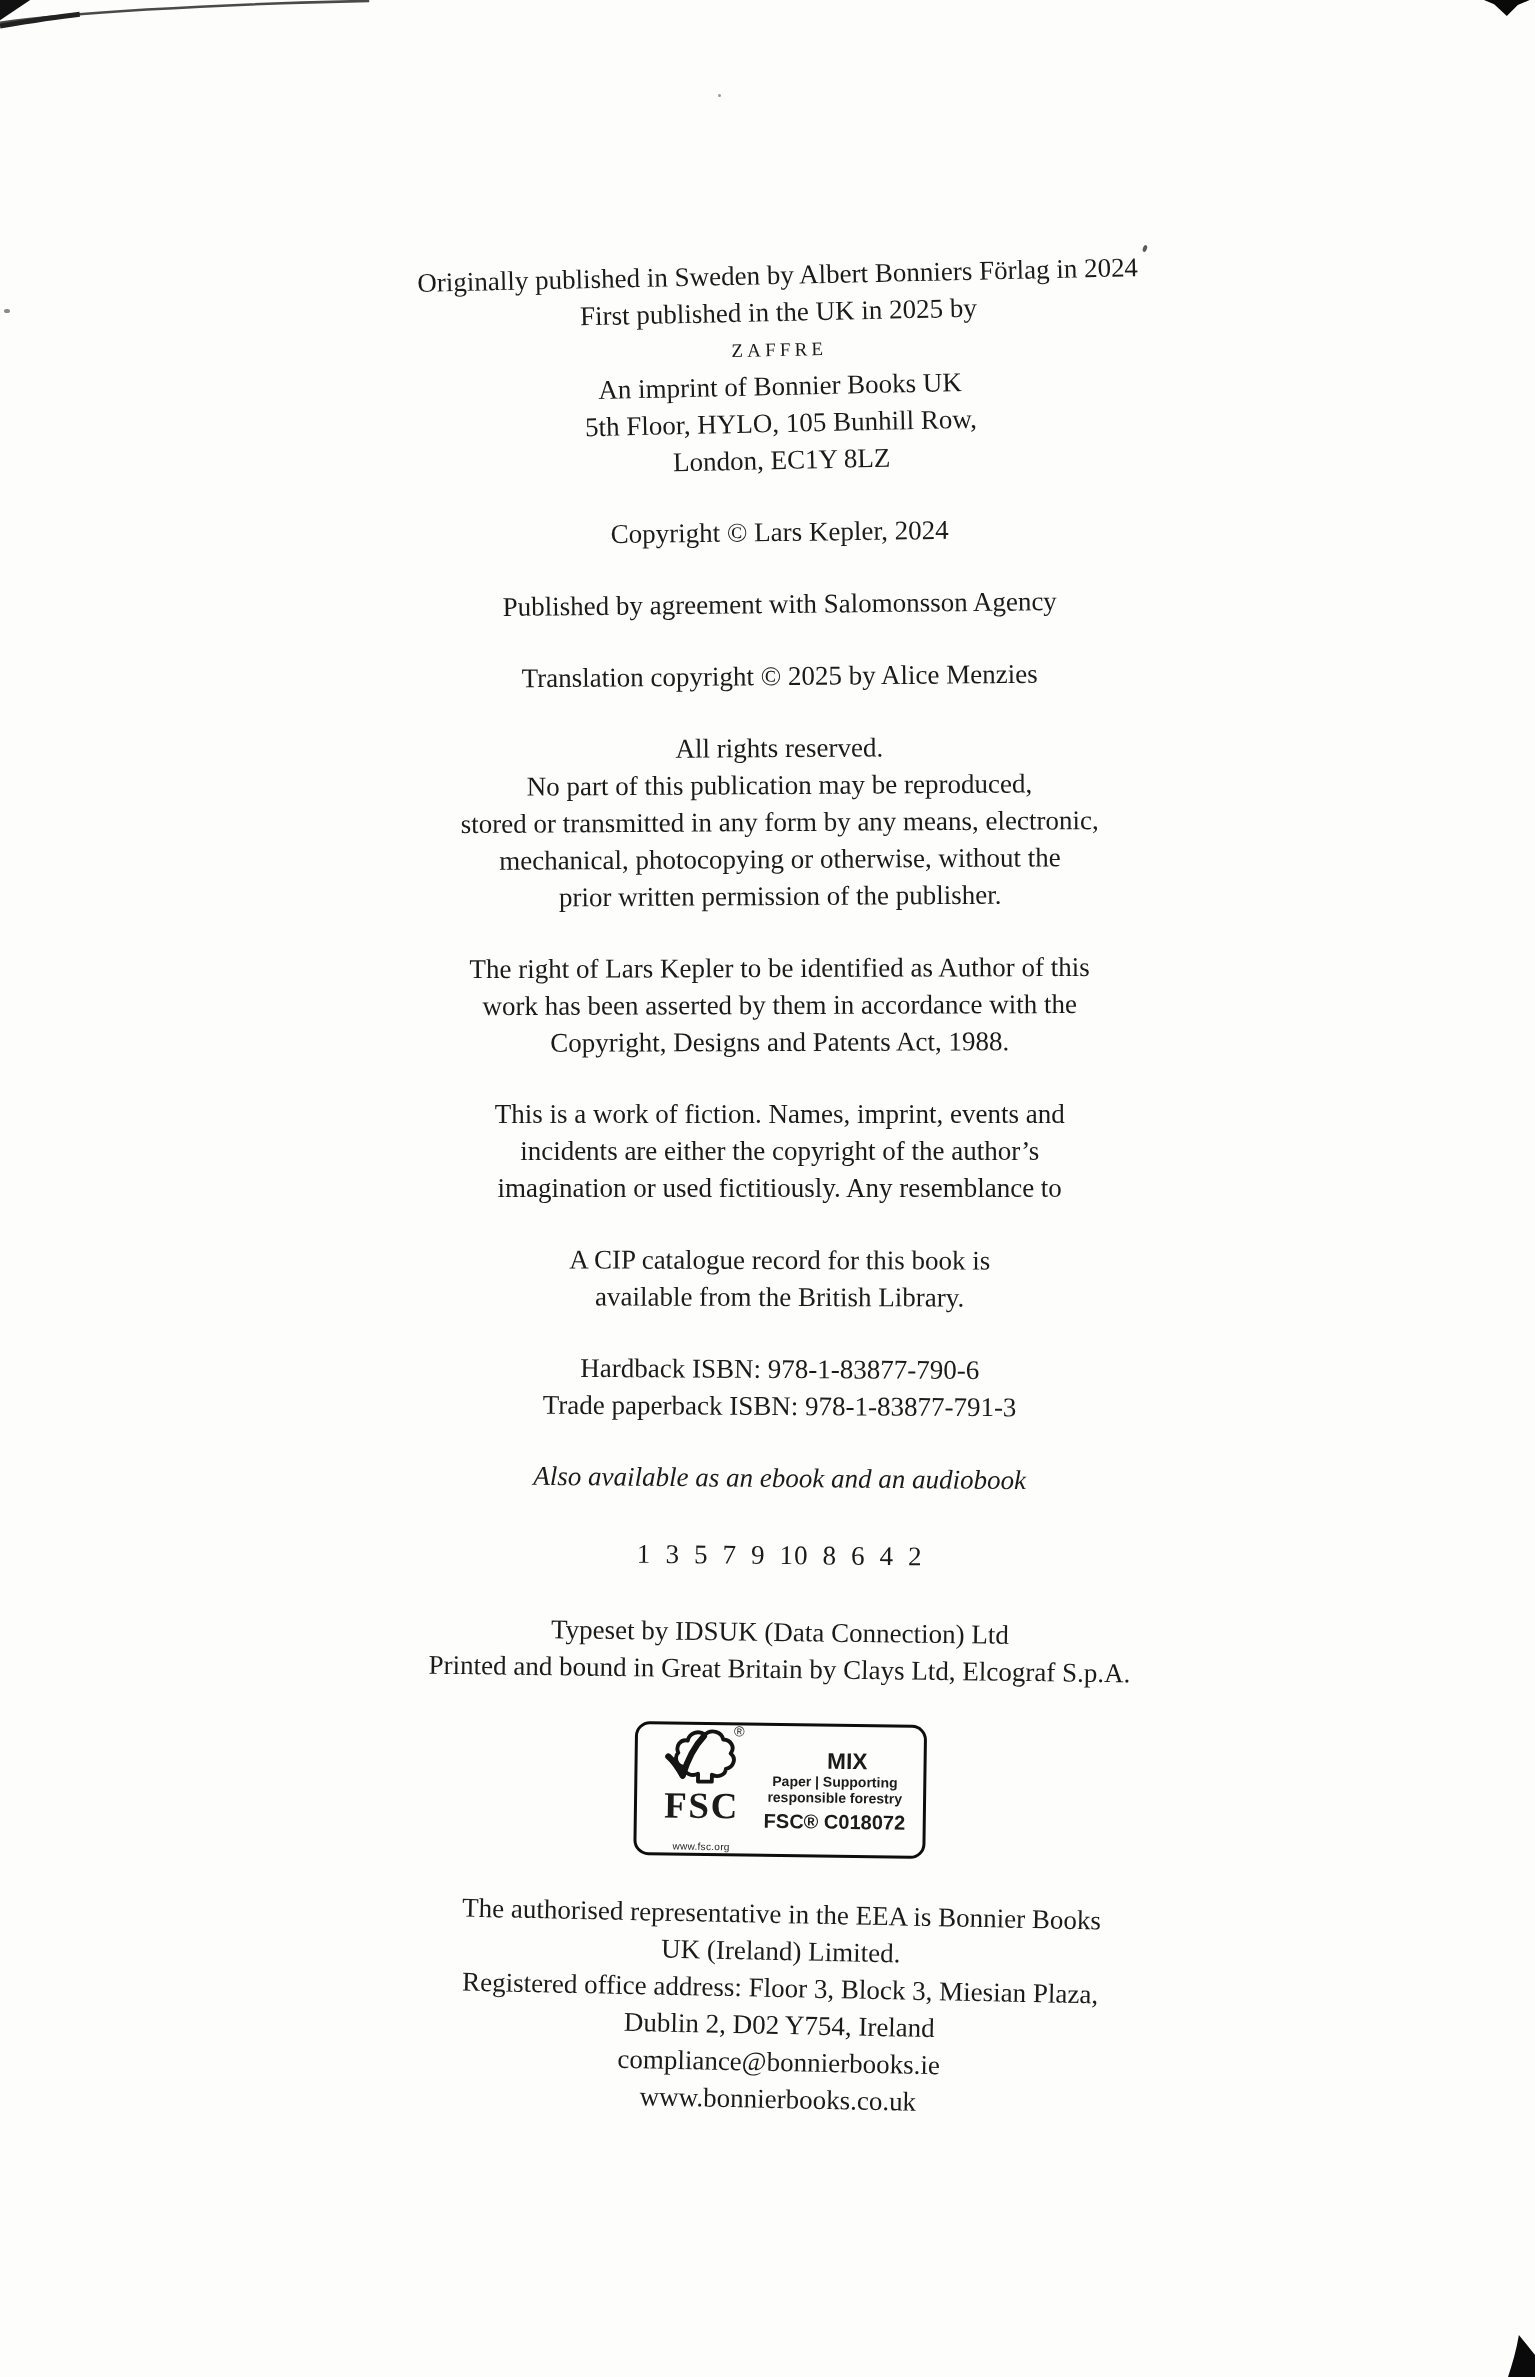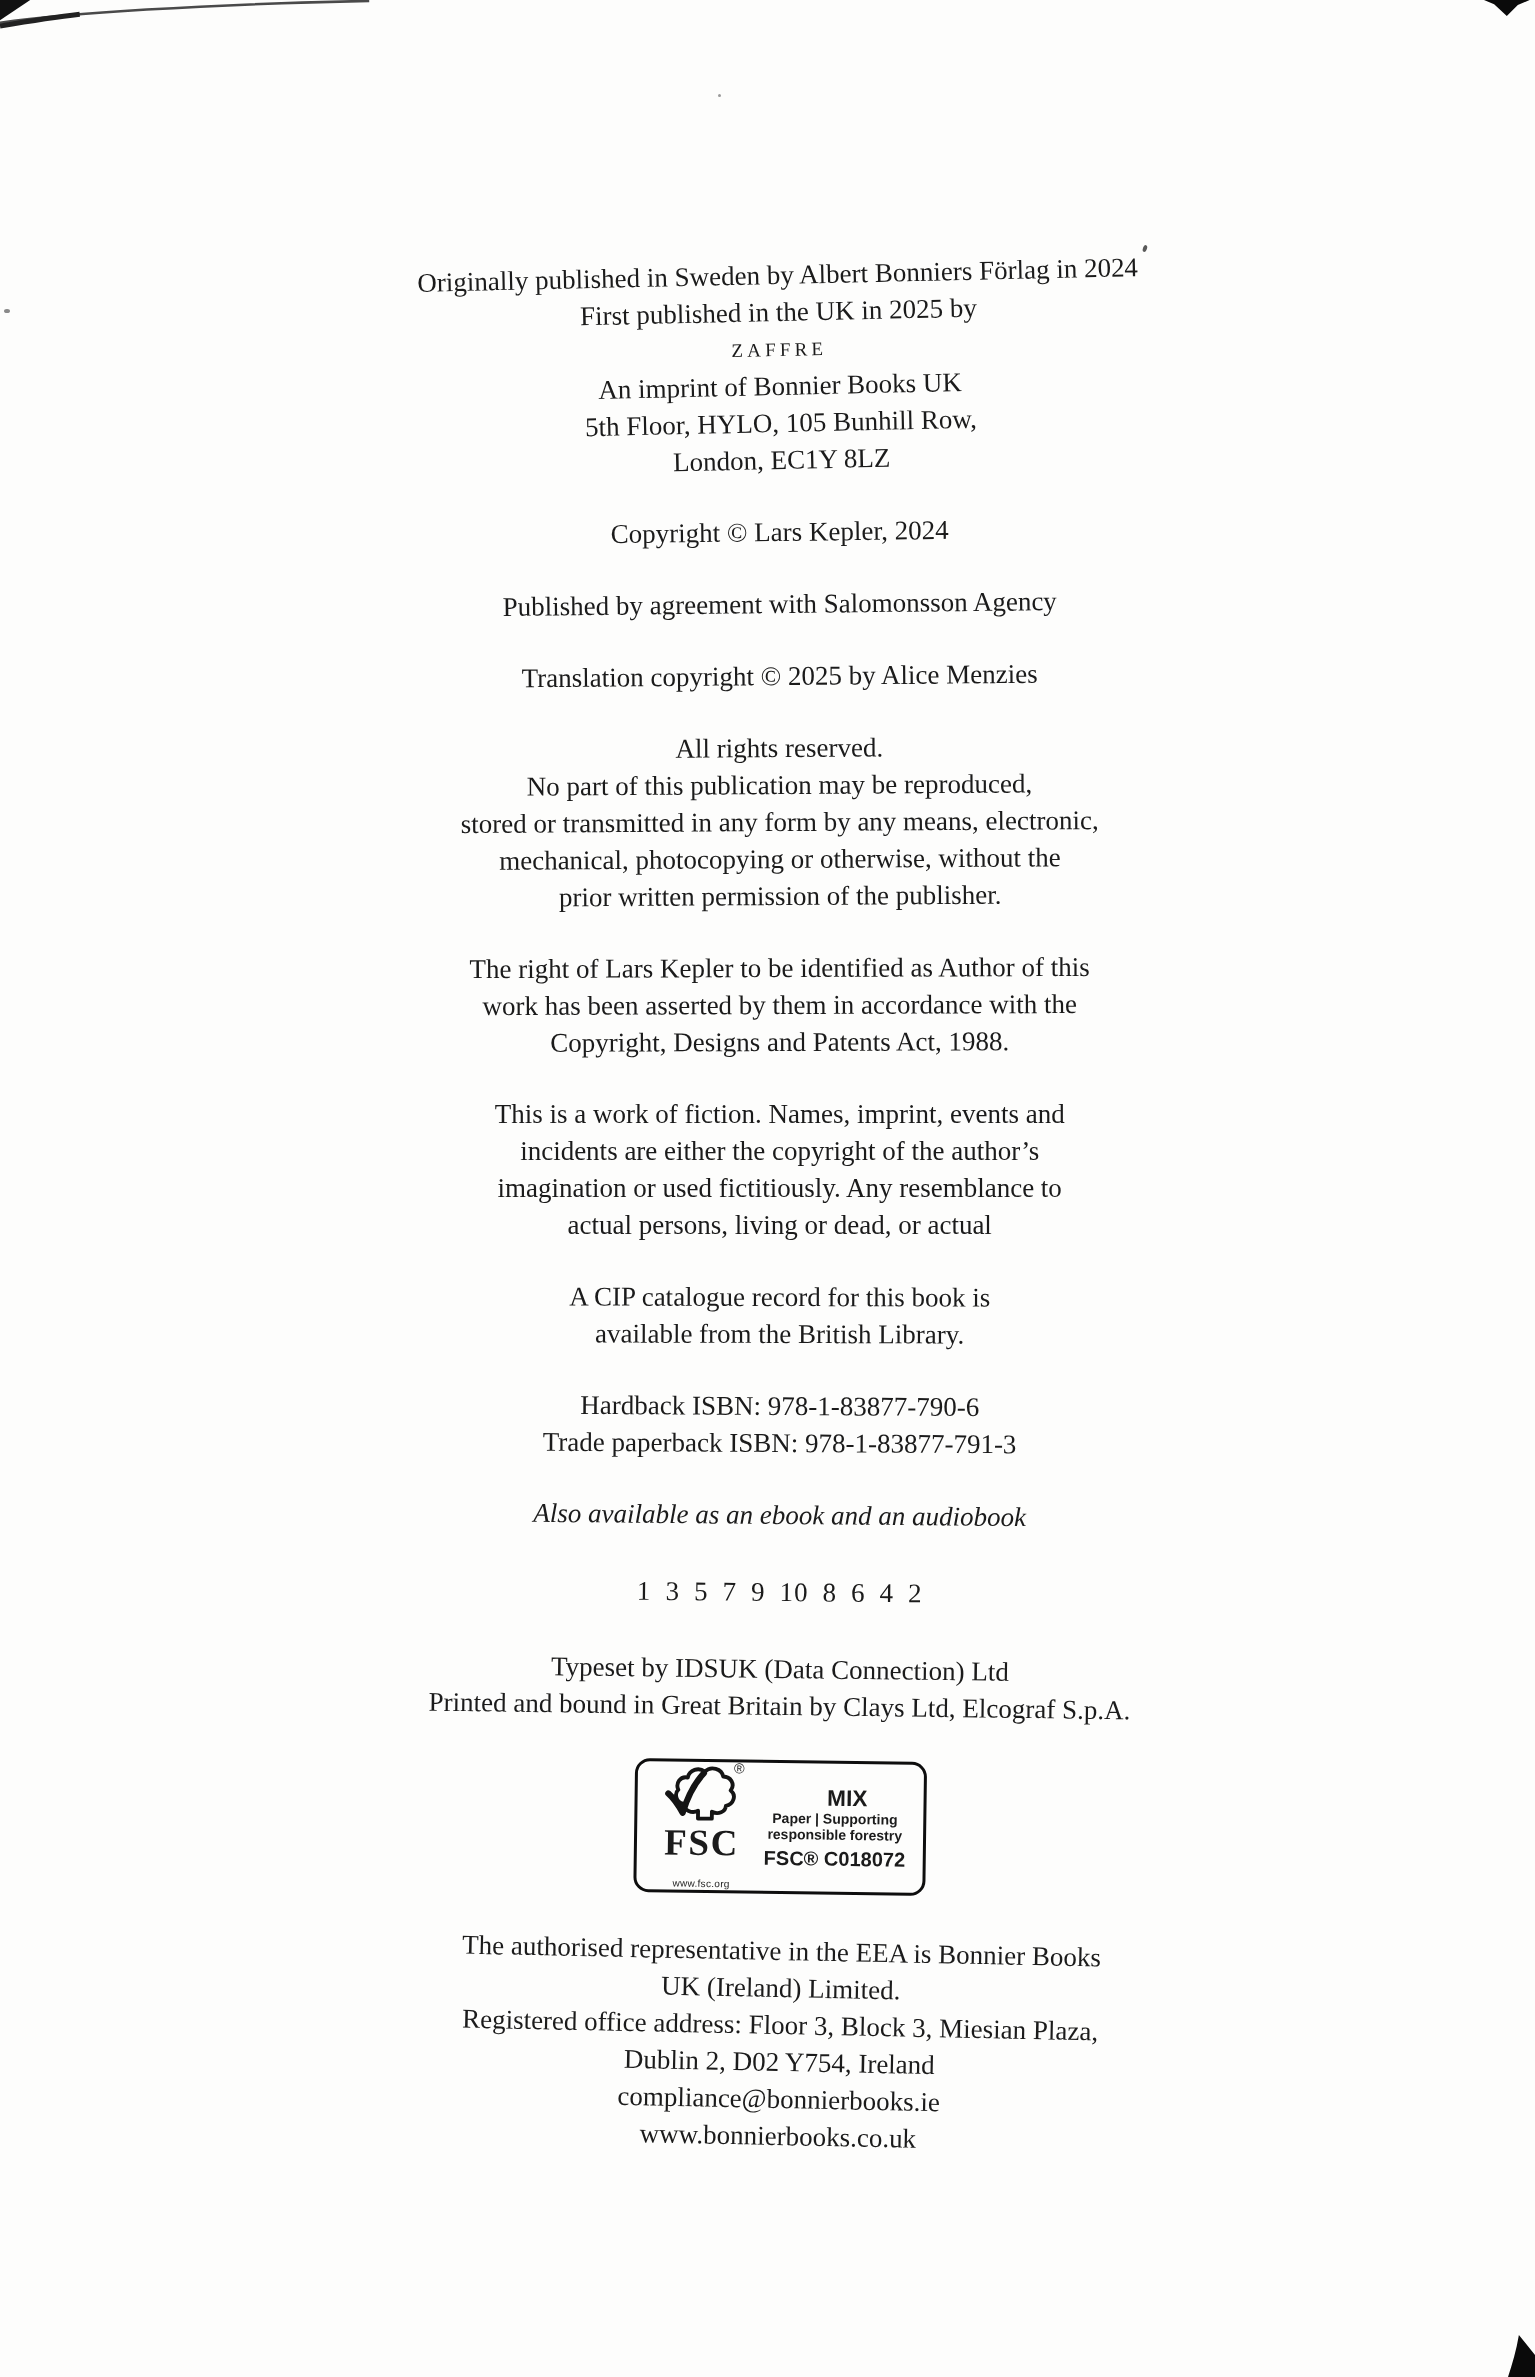--- a/index.html
+++ b/index.html
@@ -102,21 +102,20 @@
   <section class="block" style="transform:rotate(-0.2deg)">
     <p>The right of Lars Kepler to be identified as Author of this</p>
     <p>work has been asserted by them in accordance with the</p>
     <p>Copyright, Designs and Patents Act, 1988.</p>
   </section>
 
   <section class="block" style="transform:rotate(0deg)">
     <p>This is a work of fiction. Names, imprint, events and</p>
     <p>incidents are either the copyright of the author’s</p>
     <p>imagination or used fictitiously. Any resemblance to</p>
-    <p>actual persons, living or dead, or actual</p>
   </section>
 
   <section class="block" style="transform:rotate(0.15deg)">
     <p>A CIP catalogue record for this book is</p>
     <p>available from the British Library.</p>
   </section>
 
   <section class="block" style="transform:rotate(0.3deg)">
     <p>Hardback ISBN: 978-1-83877-790-6</p>
     <p>Trade paperback ISBN: 978-1-83877-791-3</p>

